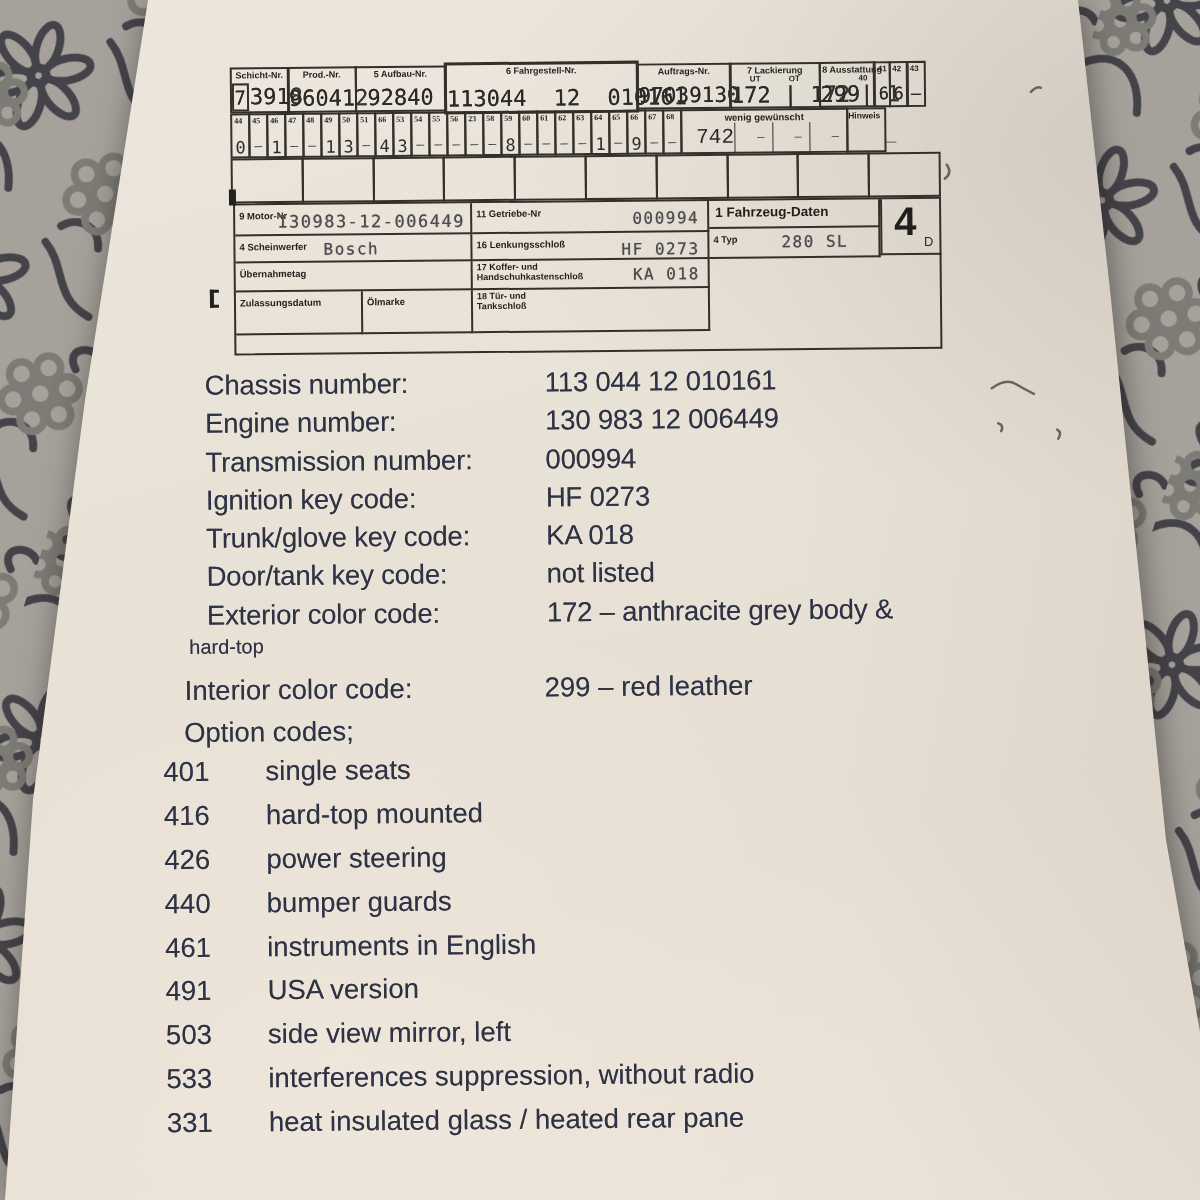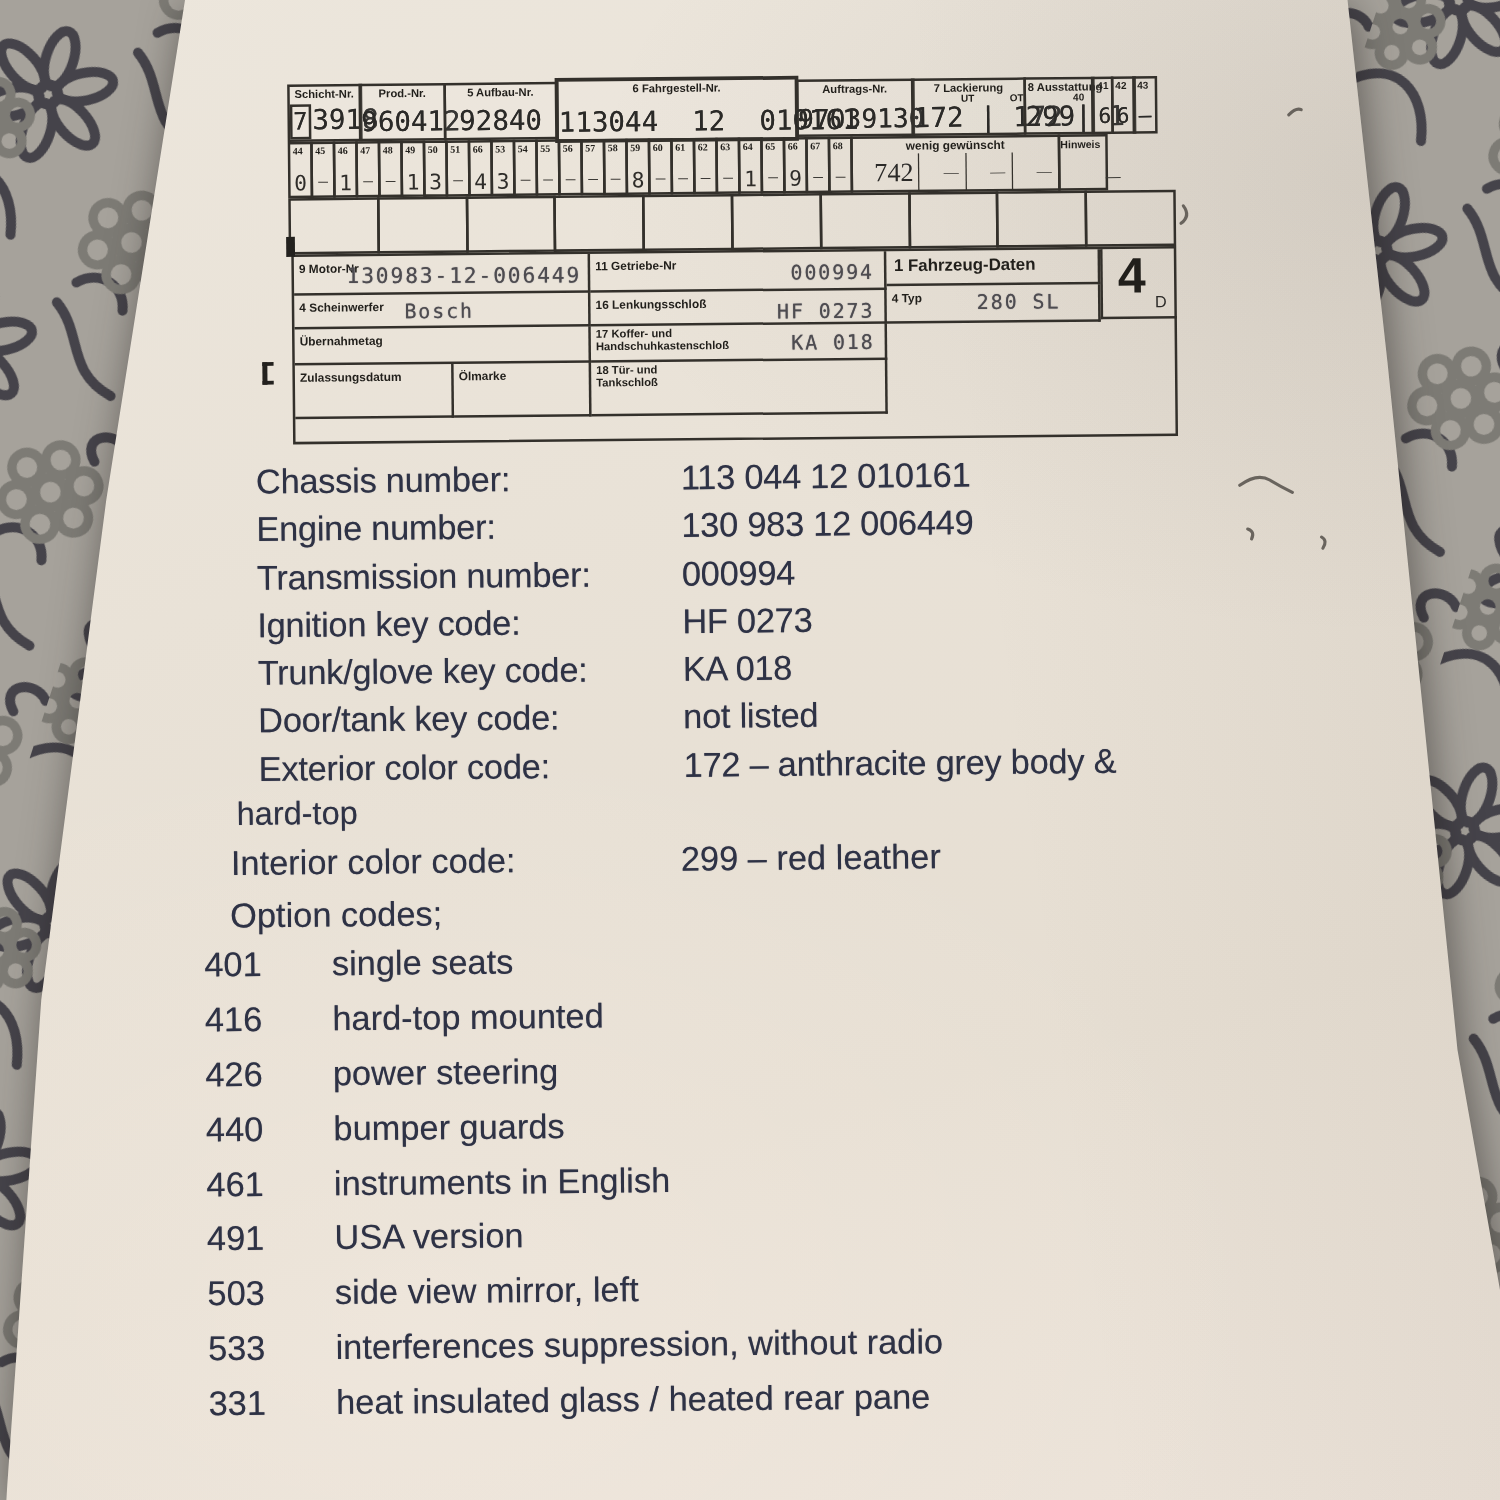--- a/index.html
+++ b/index.html
@@ -17,40 +17,40 @@
       linear-gradient(262deg, rgba(120,110,100,.10), transparent 35%);}
   .content{position:absolute;left:0;top:0;width:1200px;height:1200px;
     transform:rotate(-0.55deg);transform-origin:600px 200px;color:#2e3245;}
 
   
   .card{position:absolute;left:233px;top:64px;width:708px;height:288px;color:#26241f;}
   .card,.card *{box-sizing:border-box;}
   .r1{position:absolute;left:0;top:0;height:46px;display:flex;}
   .c1{border:2.5px solid #33302b;margin-left:-2.5px;display:flex;flex-direction:column;background:rgba(255,255,255,.06);}
   .c1l{font-size:9px;font-weight:bold;line-height:10px;padding:1px 2px 0 2px;text-align:center;white-space:nowrap;color:#211f1b;}
-  .c1s{font-size:8px;font-weight:bold;line-height:8px;text-align:right;color:#211f1b;}
+  .c1s{font-size:8px;font-weight:bold;line-height:8px;text-align:center;color:#211f1b;}
   .c1v{margin-top:auto;font-family:"DejaVu Sans Mono",monospace;font-size:22px;line-height:24px;text-align:center;color:#2b2a28;text-shadow:0 0 .5px #3a3834;white-space:nowrap;}
   .c1.fahr{margin-top:-3px;height:52px;border-width:3px;z-index:3;}
   .c1.fahr .c1v{word-spacing:14px;font-size:22px;}
   .c1.auftrag .c1v{letter-spacing:0;font-size:21px;}
   .c1.lack .c1s{word-spacing:26px;}
   .c1.ausst .c1s{text-align:right;padding-right:6px;}
   .c1.tiny .c1l{font-size:8px;text-align:left;padding-left:2px;}
   .c1.tiny .c1v{font-size:17px;}
   .boxed7{display:inline-block;border:2px solid #33302b;padding:0 1px;margin-right:1px;font-size:19px;}
 
   .r2{position:absolute;left:0;top:46px;height:45px;display:flex;}
   .c2{width:20px;border:2px solid #33302b;margin-left:-2px;display:flex;flex-direction:column;}
   .c2 .n{font-size:8px;font-weight:bold;line-height:9px;text-align:left;padding:1px 0 0 2px;color:#211f1b;font-family:Liberation Serif, serif;}
   .c2 .v{margin-top:auto;font-family:"DejaVu Sans Mono",monospace;font-size:17px;line-height:18px;text-align:center;color:#2f2d2a;}
   .c2 .v.dash{font-size:13px;color:#3c3a36;line-height:20px;}
   .wenig{width:168px;border:2px solid #33302b;margin-left:-2px;display:flex;flex-direction:column;}
   .wenig .wl{font-size:9.5px;font-weight:bold;text-align:center;line-height:11px;padding-top:1px;color:#211f1b;}
   .wenig .wcells{margin-top:auto;display:flex;height:30px;}
-  .wenig .wc{flex:1;border-left:1.5px solid #33302b;font-family:Liberation Serif, serif;font-size:21px;text-align:center;line-height:30px;color:#2b2a28;padding-left:13px;}
+  .wenig .wc{flex:1;border-left:1.5px solid #33302b;font-family:Liberation Mono, monospace;font-size:21px;text-align:center;line-height:30px;color:#2b2a28;padding-left:13px;}
   .wenig .wc:first-child{border-left:none;flex:1.7;}
   .wenig .wc.dash{font-size:12px;color:#3c3a36;letter-spacing:-1px;}
   .hinweis{width:40px;border:2px solid #33302b;margin-left:-2px;display:flex;}
   .hinweis .hl{font-size:8.5px;font-weight:bold;text-align:center;line-height:10px;padding-top:1px;color:#211f1b;}
   .hinweis .hv{margin-top:auto;font-size:12px;text-align:left;padding-left:4px;line-height:18px;color:#3c3a36;}
 
   .r3{position:absolute;left:0;top:91px;height:45px;display:flex;width:708px;}
   .c3{flex:1;border:2px solid #33302b;margin-left:-2px;}
 
   .low{position:absolute;left:0;top:136px;width:708px;height:152px;border:2.5px solid #33302b;}
@@ -67,21 +67,21 @@
   .big4 .d{font-size:13px;position:absolute;right:8px;bottom:4px;color:#2b2a28;}
   .two{font-size:9px;font-weight:bold;line-height:9.5px;padding:2px 0 0 4px;color:#211f1b;}
 
   .mark-bar{position:absolute;left:-4px;top:122px;width:7px;height:16px;background:#23211e;}
   .mark-brk{position:absolute;left:-24px;top:222px;width:9px;height:18px;border-left:4px solid #23211e;border-top:3px solid #23211e;border-bottom:3px solid #23211e;}
 
   
   .kv{position:absolute;left:203px;top:366px;font-size:27.5px;letter-spacing:-.2px;color:#2e3245;text-shadow:0 0 .6px rgba(46,50,69,.55);}
   .kvrow{display:flex;height:38.3px;align-items:flex-start;}
   .kvrow .k{width:340px;}
-  .cont{position:absolute;left:185px;top:632px;font-size:26px;color:#2e3245;text-shadow:0 0 .6px rgba(46,50,69,.55);}
+  .cont{position:absolute;left:185px;top:632px;font-size:20px;color:#2e3245;text-shadow:0 0 .6px rgba(46,50,69,.55);}
   .kv2{position:absolute;left:180px;top:671px;display:flex;font-size:27.5px;color:#2e3245;text-shadow:0 0 .6px rgba(46,50,69,.55);}
   .kv2 .k{width:360px;}
   .opthead{position:absolute;left:179px;top:713px;font-size:27.5px;color:#2e3245;text-shadow:0 0 .6px rgba(46,50,69,.55);}
   .opts{position:absolute;left:158px;top:752px;font-size:27.5px;color:#2e3245;text-shadow:0 0 .6px rgba(46,50,69,.55);}
   .optrow{display:flex;height:43.9px;}
   .optrow .code{width:60px;}
   .optrow .olabel{margin-left:42px;white-space:nowrap;}
 
   .scribbles{position:absolute;left:0;top:0;width:1200px;height:1200px;pointer-events:none;}
 </style>
@@ -229,21 +229,21 @@
           </div>
           <div class="c2">
             <div class="n">55</div>
             <div class="v dash">–</div>
           </div>
           <div class="c2">
             <div class="n">56</div>
             <div class="v dash">–</div>
           </div>
           <div class="c2">
-            <div class="n">57</div>
+            <div class="n">23</div>
             <div class="v dash">–</div>
           </div>
           <div class="c2">
             <div class="n">58</div>
             <div class="v dash">–</div>
           </div>
           <div class="c2">
             <div class="n">59</div>
             <div class="v">8</div>
           </div>

